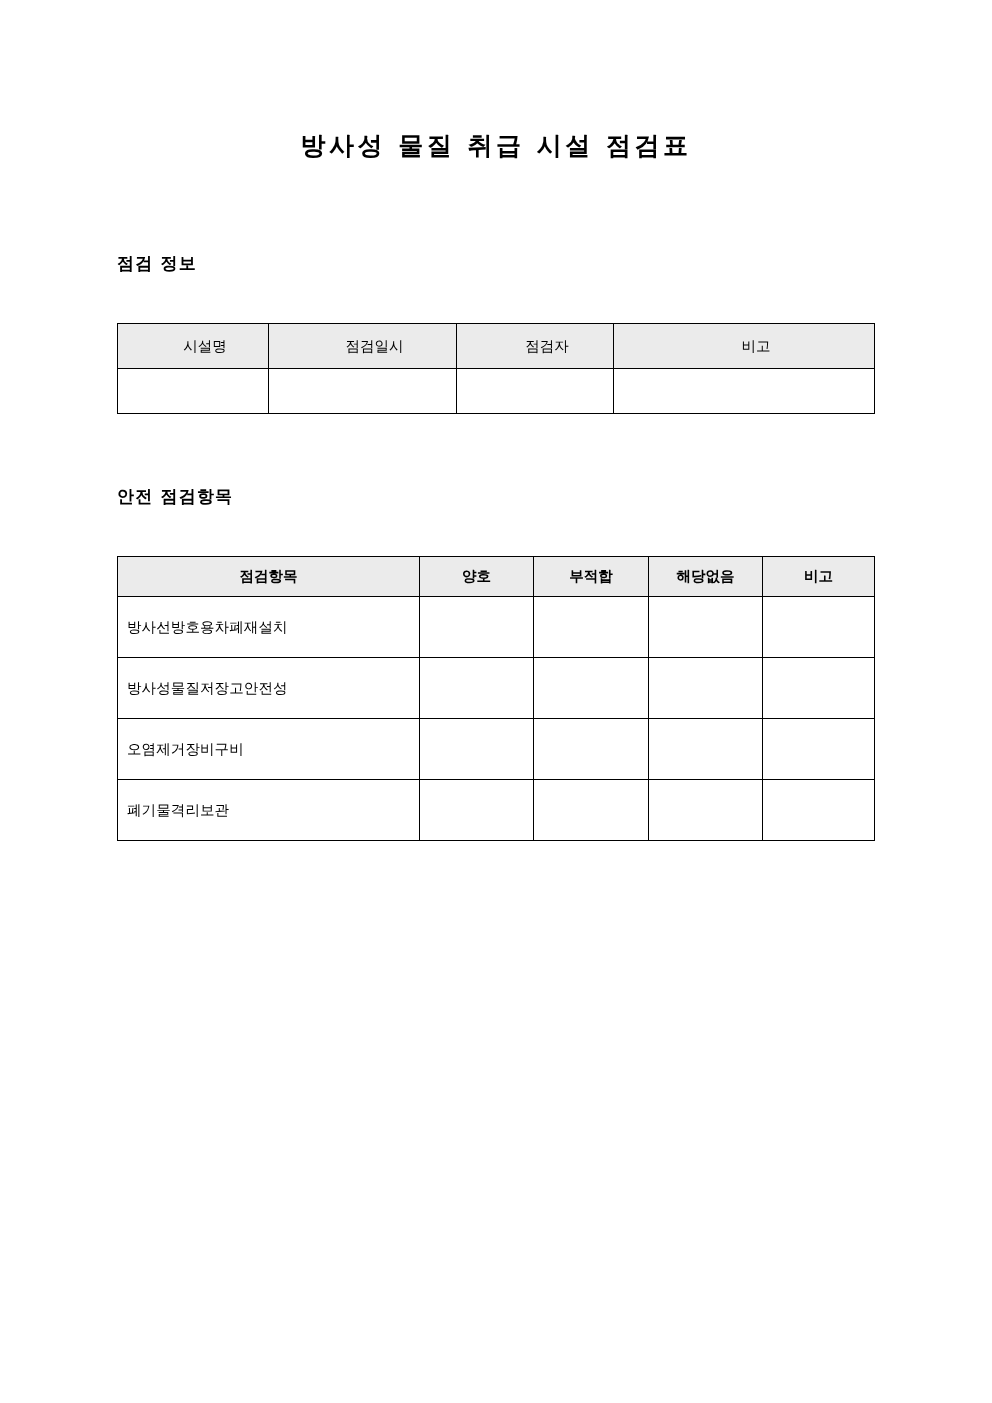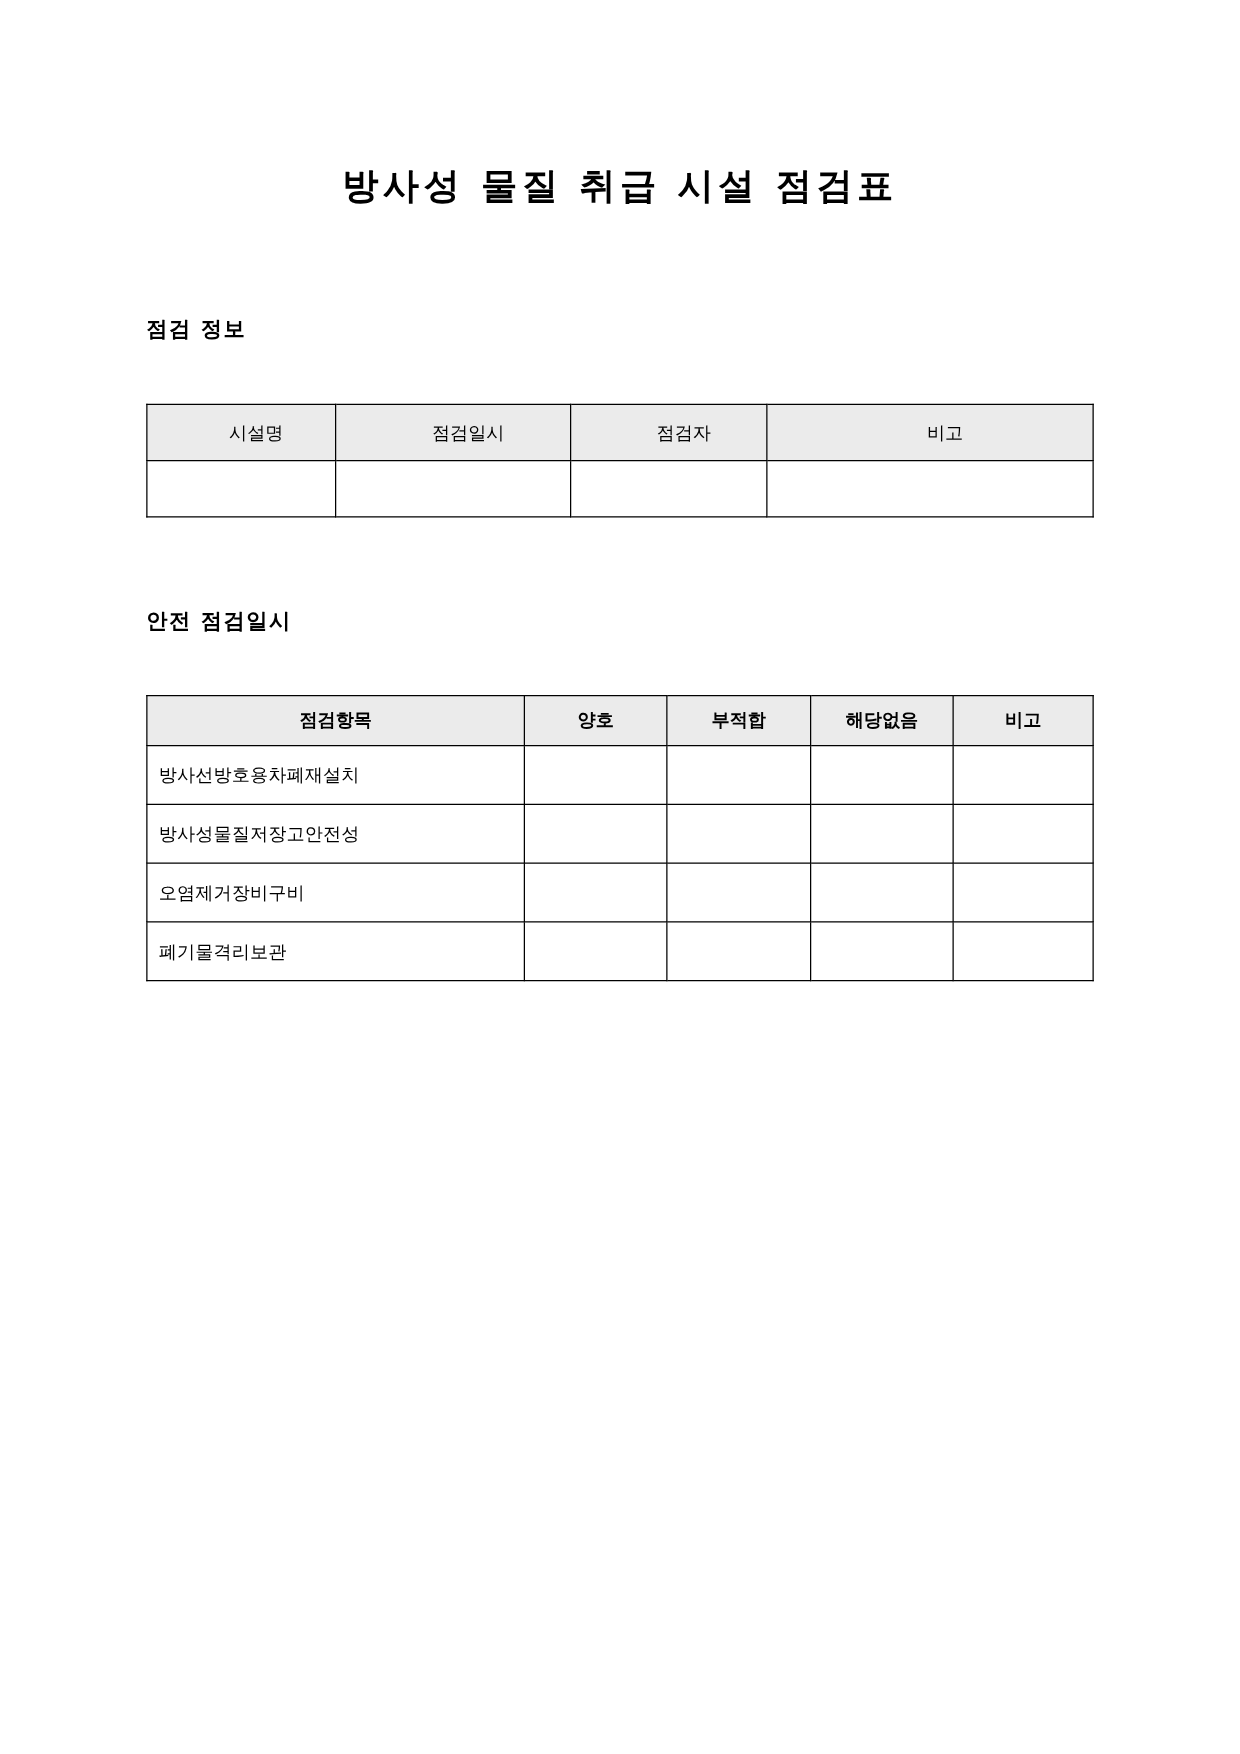--- a/index.html
+++ b/index.html
@@ -23,21 +23,21 @@
     overflow: hidden;
   }
 
   
   .doc-title {
     position: absolute;
     top: 131px;
     left: 0;
     width: 992px;
     text-align: center;
-    font-size: 29px;
+    font-size: 25px;
     font-weight: bold;
     letter-spacing: 3.5px;
     line-height: 1.2;
     color: #000000;
     white-space: pre;
   }
 
   
   .section-heading {
     position: absolute;
@@ -80,21 +80,21 @@
   #table-inspection-info thead th { height: 45px; padding-left: 24px; }
   #table-inspection-info tbody td { height: 45px; }
   #table-inspection-info col.c-facility { width: 151px; }
   #table-inspection-info col.c-datetime { width: 188px; }
   #table-inspection-info col.c-inspector { width: 157px; }
   #table-inspection-info col.c-remarks  { width: 261px; }
 
   
   #table-safety-items { top: 556px; width: 757px; }
   #table-safety-items thead th { height: 40px; font-weight: bold; }
-  #table-safety-items tbody td { height: 47px; }
+  #table-safety-items tbody td { height: 61px; }
   #table-safety-items col.c-item    { width: 302px; }
   #table-safety-items col.c-good    { width: 114px; }
   #table-safety-items col.c-bad     { width: 115px; }
   #table-safety-items col.c-na      { width: 114px; }
   #table-safety-items col.c-remarks { width: 112px; }
   #table-safety-items tbody td.item-cell {
     text-align: left;
     padding-left: 9px;
     letter-spacing: 0.1px;
   }
@@ -129,21 +129,21 @@
     <tbody>
       <tr>
         <td></td>
         <td></td>
         <td></td>
         <td></td>
       </tr>
     </tbody>
   </table>
 
-  <div class="section-heading" id="heading-items">안전 점검일시</div>
+  <div class="section-heading" id="heading-items">안전 점검항목</div>
 
   <table class="doc-table" id="table-safety-items">
     <colgroup>
       <col class="c-item">
         <col class="c-good">
         <col class="c-bad">
         <col class="c-na">
         <col class="c-remarks">
     </colgroup>
     <thead>

